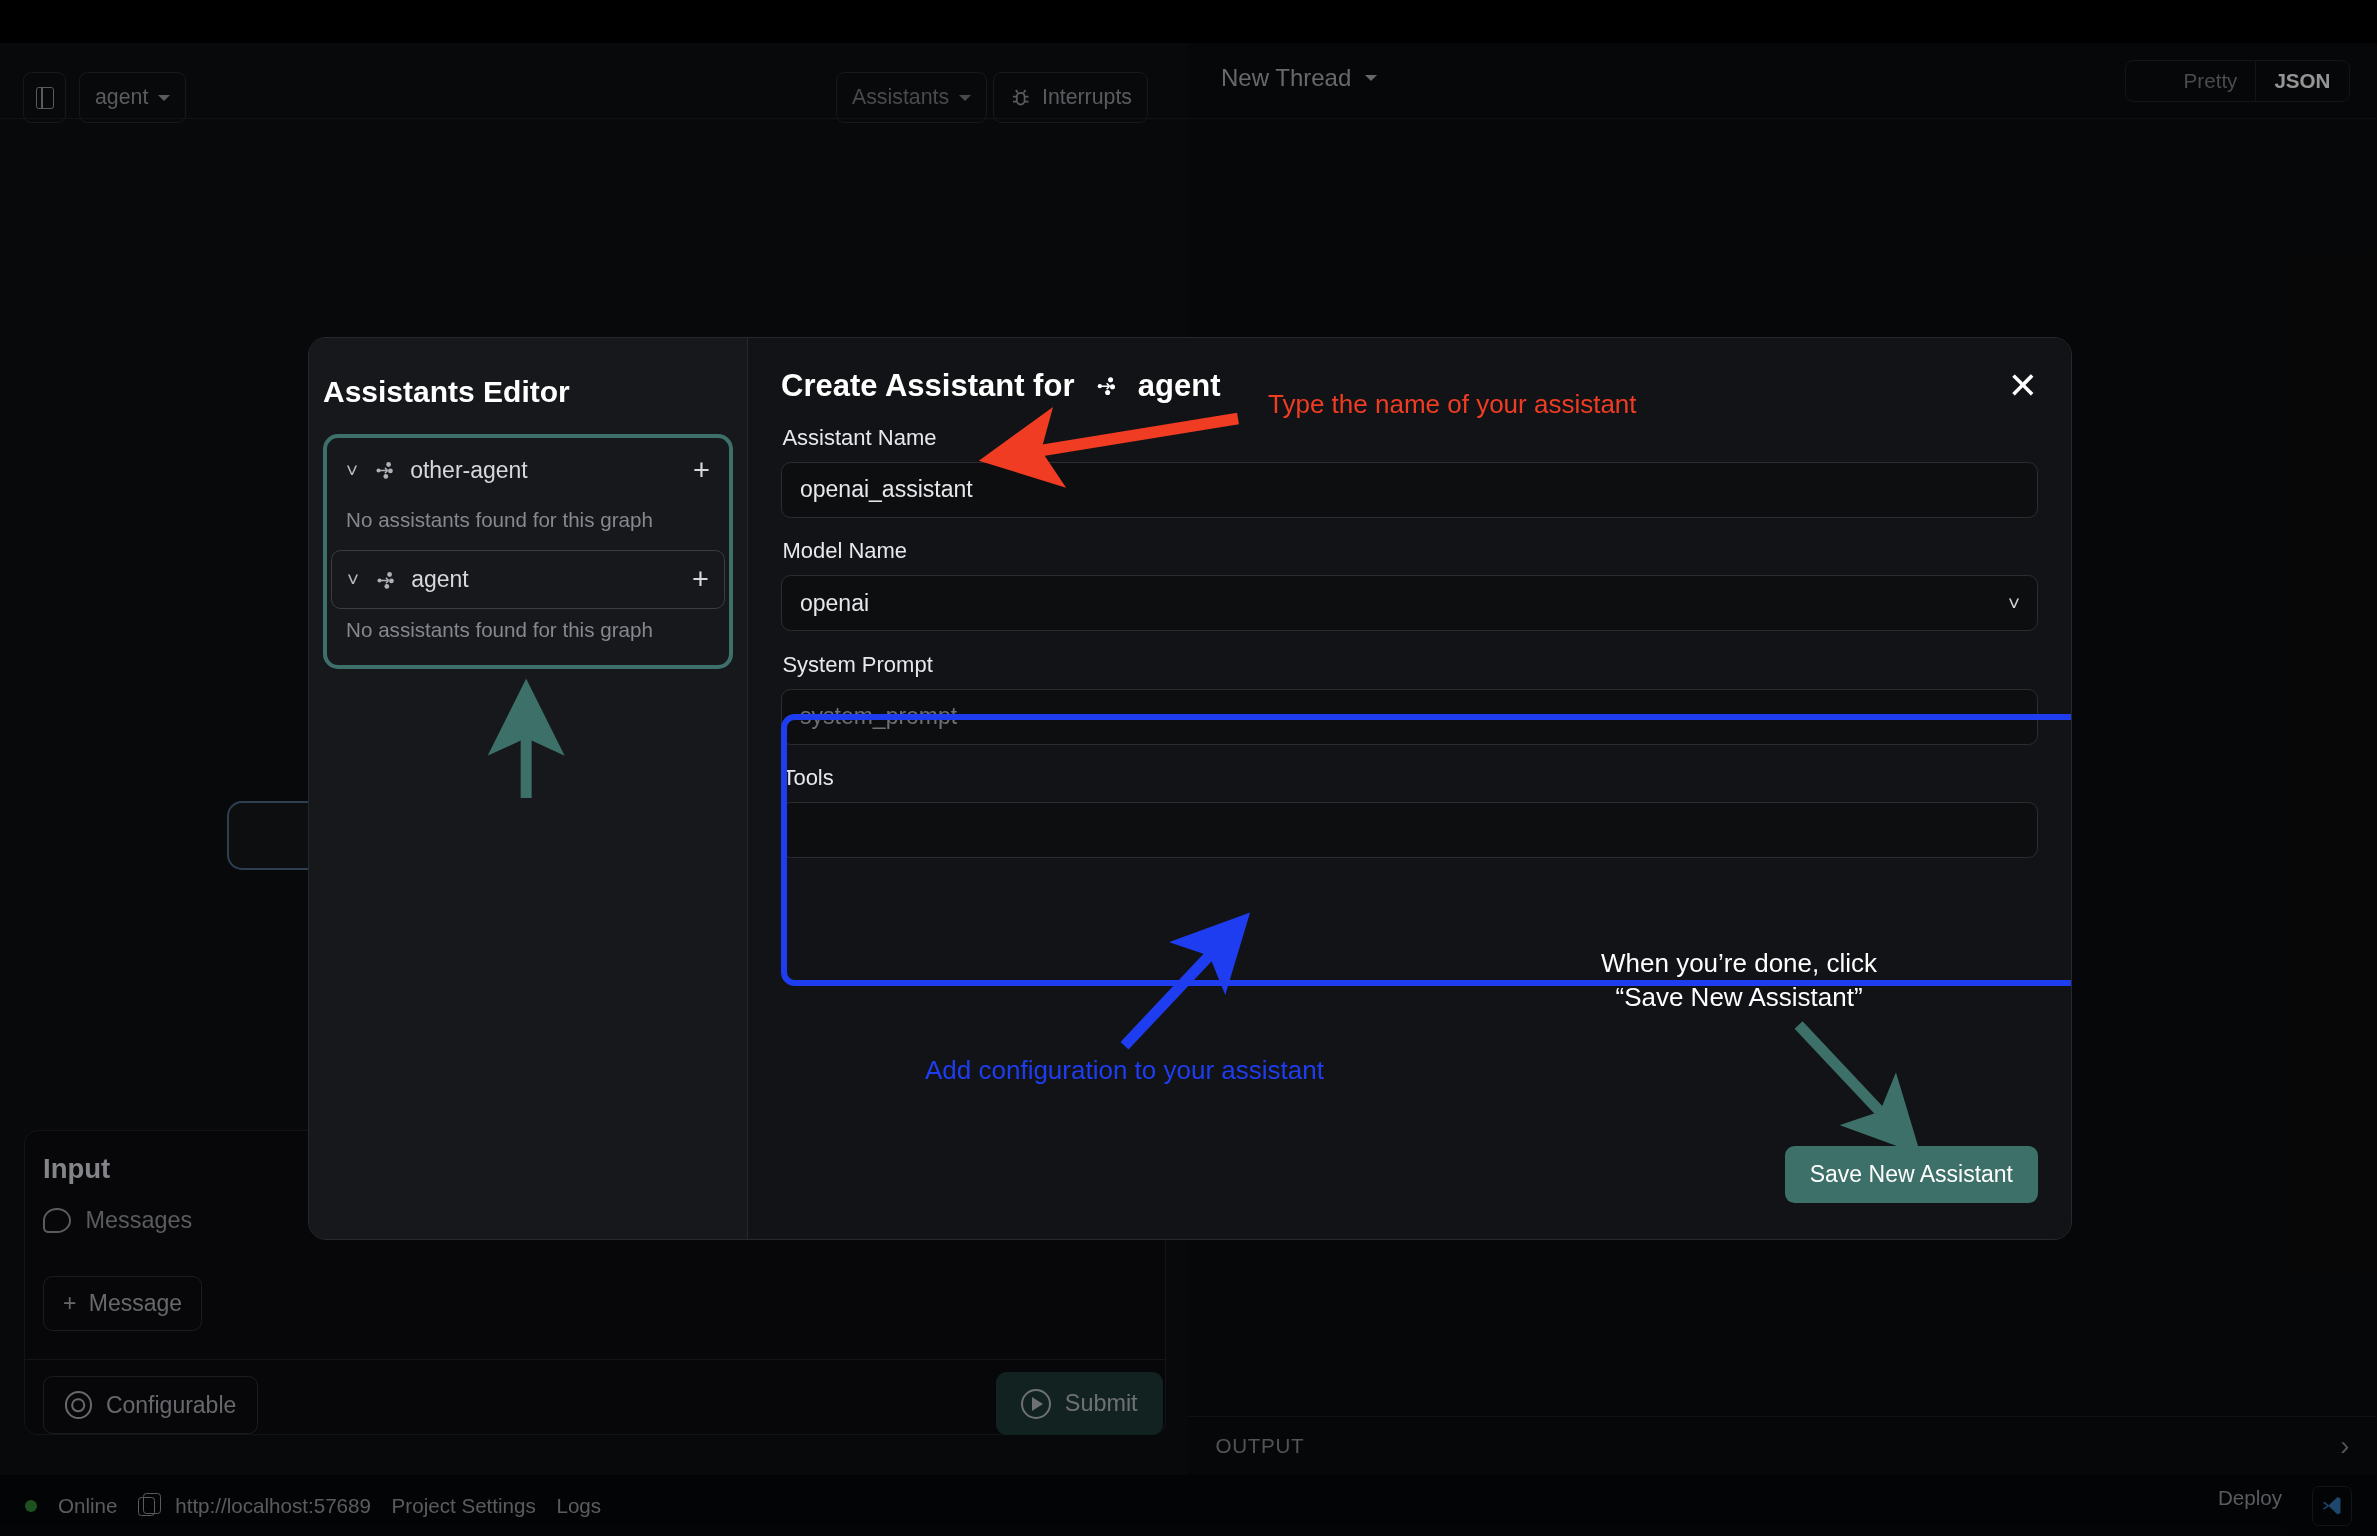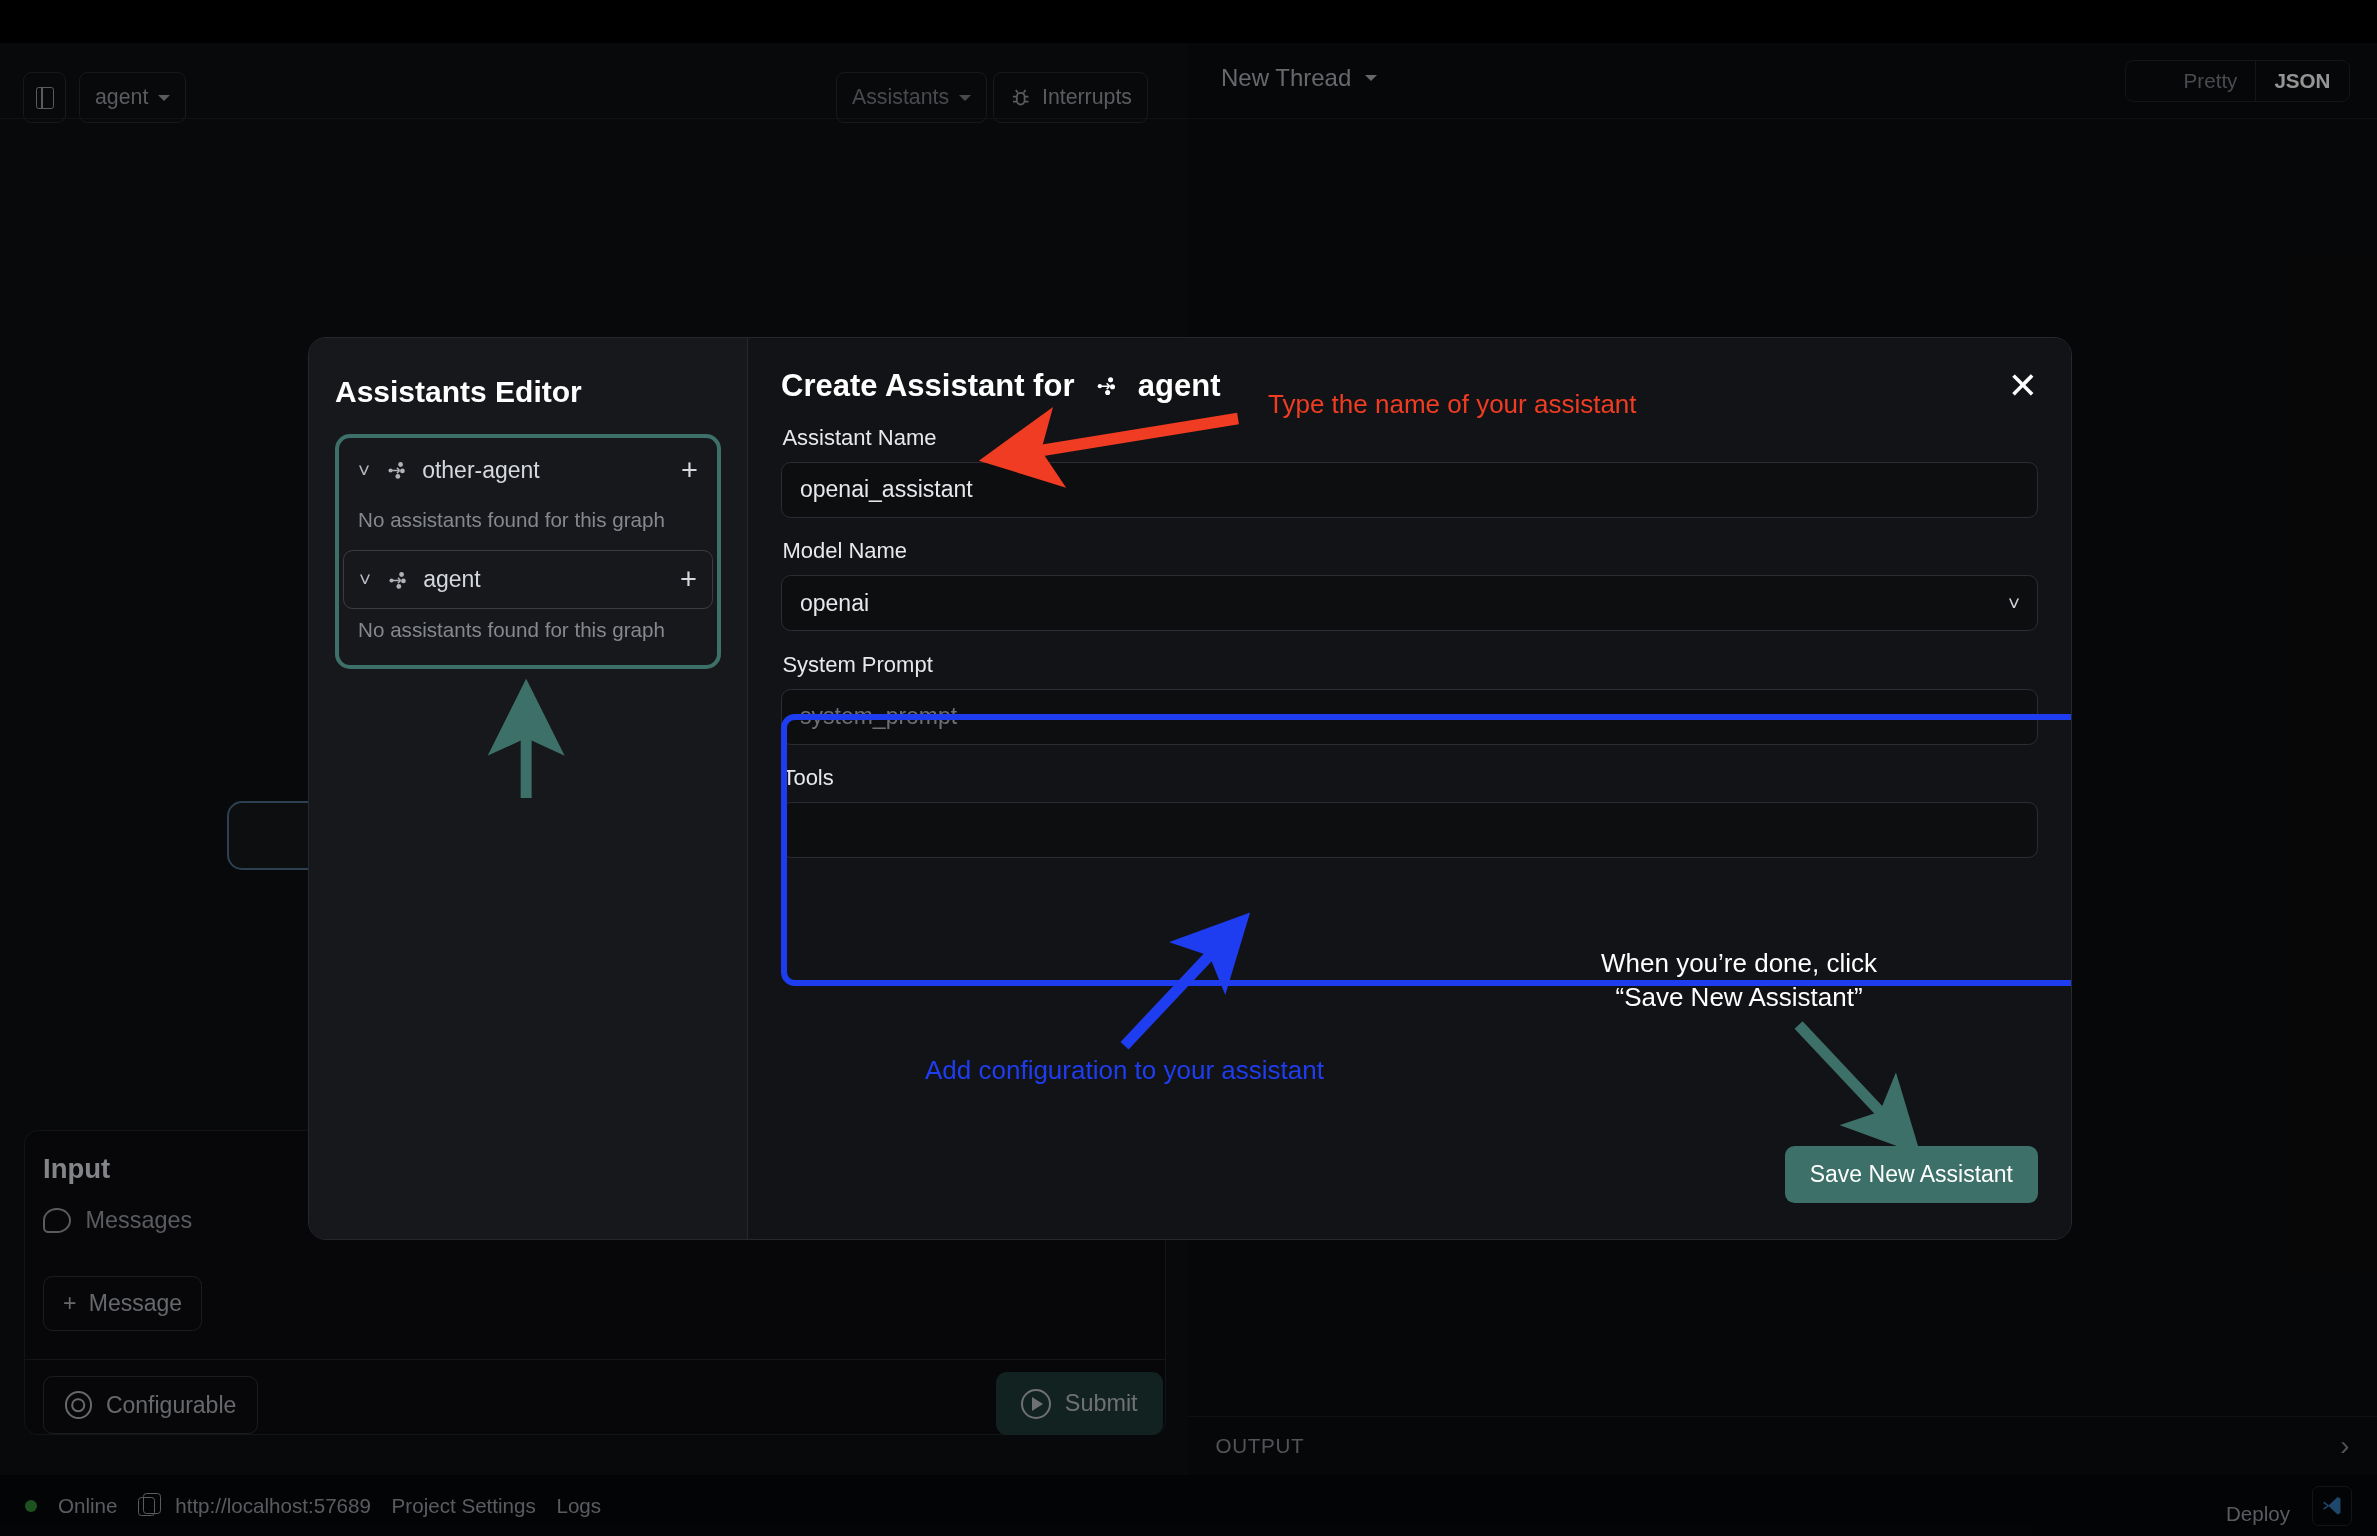--- a/index.html
+++ b/index.html
@@ -89,31 +89,31 @@
 
   
   .statusbar {
     position:absolute; left:0; top:1475px; width:2377px; height:62px;
     background:#060709; display:flex; align-items:center; justify-content:space-between; padding:0 25px;
   }
   .status-left { display:flex; align-items:center; gap:20.6px; font-size:20.6px; color:#8a8d93; }
   .dot-online { width:12.4px;height:12.4px;border-radius:50%;background:#2e7d32; }
   .copy-glyph { width:16.5px;height:19px;border:1.7px solid #8a8d93;border-radius:3.4px; position:relative; }
   .copy-glyph::before{content:"";position:absolute;left:3.4px;top:-4.1px;width:16.5px;height:19px;border:1.7px solid #8a8d93;border-radius:3.4px;}
-  .status-right { display:flex; align-items:flex-end; gap:22px; font-size:20.6px; color:#8a8d93; }
+  .status-right { display:flex; align-items:flex-start; gap:30px; font-size:20.6px; color:#8a8d93; }
   .vs-badge { width:40px;height:40px;border:0.7px solid #1f2125;border-radius:6.9px;display:flex;align-items:center;justify-content:center; }
 
   
   .overlay { position:absolute; left:0; top:0; width:2377px; height:1537px; background:rgba(0,0,0,0.35); }
   .modal {
     position:absolute; left:308px; top:337px; width:1764px; height:903px;
     background:#121316; border:0.7px solid #26282c; border-radius:18px;
     display:flex; overflow:hidden;
   }
-  .modal-left { width:439px; background:#17181c; border-right:0.7px solid #26282c; padding:37px 26px; }
+  .modal-left { width:439px; background:#17181c; border-right:0.7px solid #26282c; padding:37px 14px; }
   .modal-right { flex:1; background:#121316; position:relative; padding:30px 33px; }
 
   .ae-title { font-size:30px; font-weight:700; color:#ffffff; margin-bottom:25px; }
 
   .teal-box {
     border:4.8px solid #3d7069; border-radius:15px; padding:4.1px; background:transparent;
   }
   .graph-row {
     display:flex; align-items:center; justify-content:space-between;
     padding:13.8px 15px; border-radius:9.6px;

